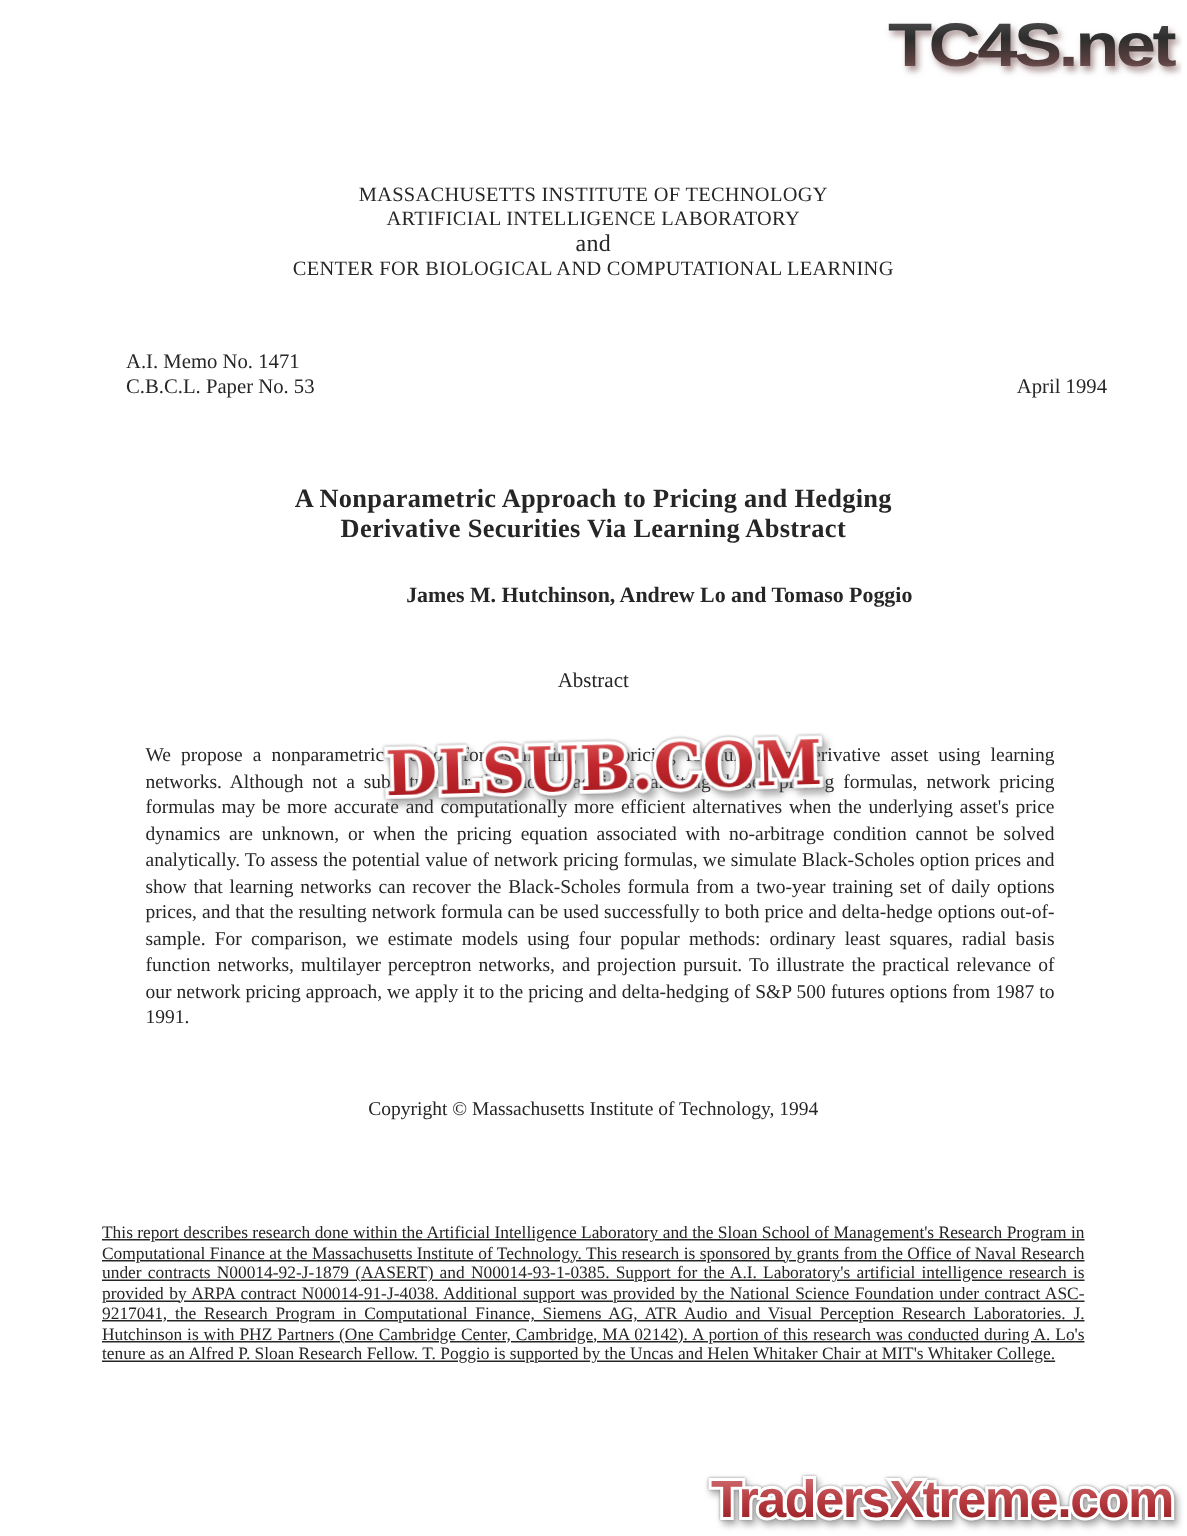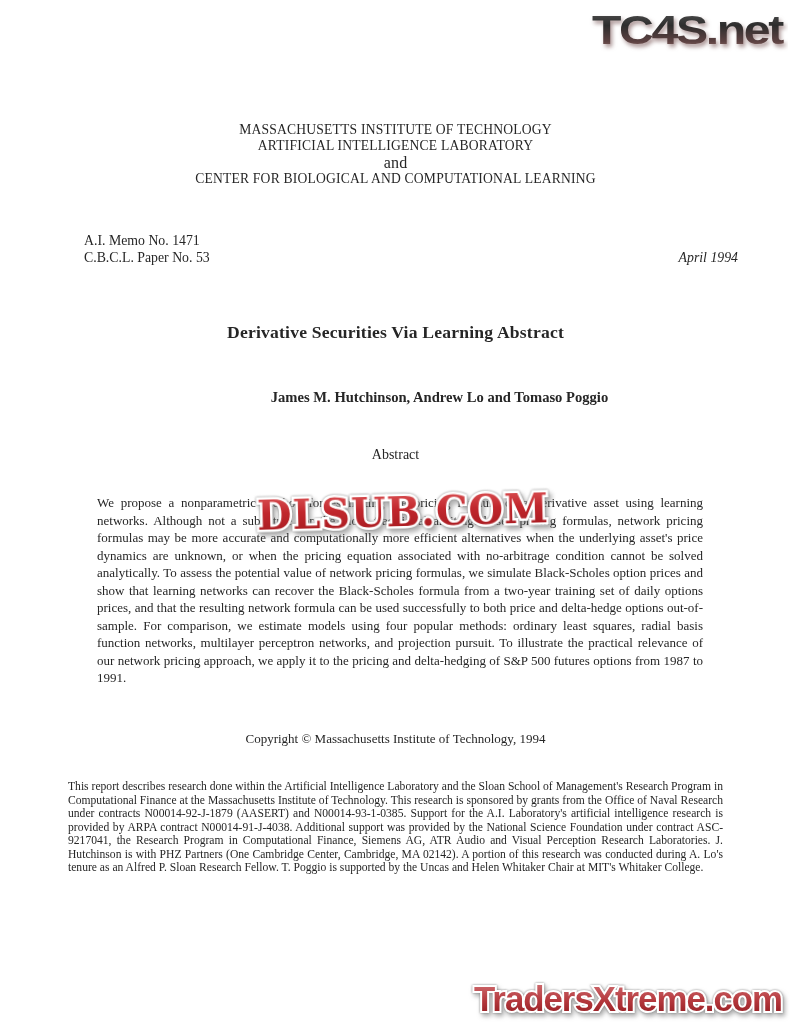--- a/index.html
+++ b/index.html
@@ -22,21 +22,21 @@
     text-align:center; font-size:13.6px; line-height:16.4px; letter-spacing:0.2px;
   }
   .institution .and-line { font-size:16px; }
 
   
   .memo-row {
     position:absolute; top:233px; left:68px; width:654px;
     display:flex; justify-content:space-between; align-items:flex-end;
     font-size:13.8px; line-height:16.6px;margin-left:16px;
   }
-  .memo-right { text-align:right;font-style:italic; }
+  .memo-right { text-align:right; }
 
   
   .title {
     position:absolute; top:323px; left:0; width:100%;
     text-align:center; font-weight:bold; font-size:17.6px; line-height:19.6px;
     letter-spacing:0.2px;
   }
   .authors {
     position:absolute; top:389px; left:0; width:100%;
     text-align:center; font-weight:bold; font-size:14.6px;padding-left:44px;
@@ -59,22 +59,22 @@
   }
 
   
   .copyright {
     position:absolute; top:731px; left:0; width:100%;
     text-align:center; font-size:13px;
   }
 
   
   .footnote {
-    position:absolute; top:780px; left:68px; width:655px;
-    text-align:justify; font-size:11.6px; line-height:13.5px;
+    position:absolute; top:815px; left:68px; width:655px;
+    text-align:justify; font-size:11.6px; line-height:13.5px;text-decoration:underline;
   }
 
   
   .traders { position:absolute; left:466px; top:974px; width:324px; height:50px;text-decoration:underline; }
 
   svg text { user-select:none; }
 </style>
 </head>
 <body>
 
@@ -103,20 +103,21 @@
 
   <div class="memo-row">
     <div class="memo-left">
       <div>A.I. Memo No. 1471</div>
       <div>C.B.C.L. Paper No.  53</div>
     </div>
     <div class="memo-right">April 1994</div>
   </div>
 
   <div class="title">
+    <div>A Nonparametric Approach to Pricing and Hedging</div>
     <div>Derivative Securities Via Learning Abstract</div>
   </div>
 
   <div class="authors">James M. Hutchinson, Andrew Lo and Tomaso Poggio</div>
 
   <div class="abs-head">Abstract</div>
   <div class="abs-body">We propose a nonparametric method for estimating the pricing formula of a derivative asset using learning networks.  Although not a substitute for the more traditional arbitrage-based pricing formulas, network pricing formulas may be more accurate and computationally more efficient alternatives when the underlying asset's price dynamics are unknown, or when the pricing equation associated with no-arbitrage condition cannot be solved analytically.  To assess the potential value of network pricing formulas, we simulate Black-Scholes option prices and show that learning networks can recover the Black-Scholes formula from a two-year training set of daily options prices, and that the resulting network formula can be used successfully to both price and delta-hedge options out-of-sample.  For comparison, we estimate models using four popular methods: ordinary least squares, radial basis function networks, multilayer perceptron networks, and projection pursuit.  To illustrate the practical relevance of our network pricing approach, we apply it to the pricing and delta-hedging of S&amp;P 500 futures options from 1987 to 1991.</div>
 
   <div class="dlsub">
     <svg width="310" height="60" viewBox="0 0 310 60">

